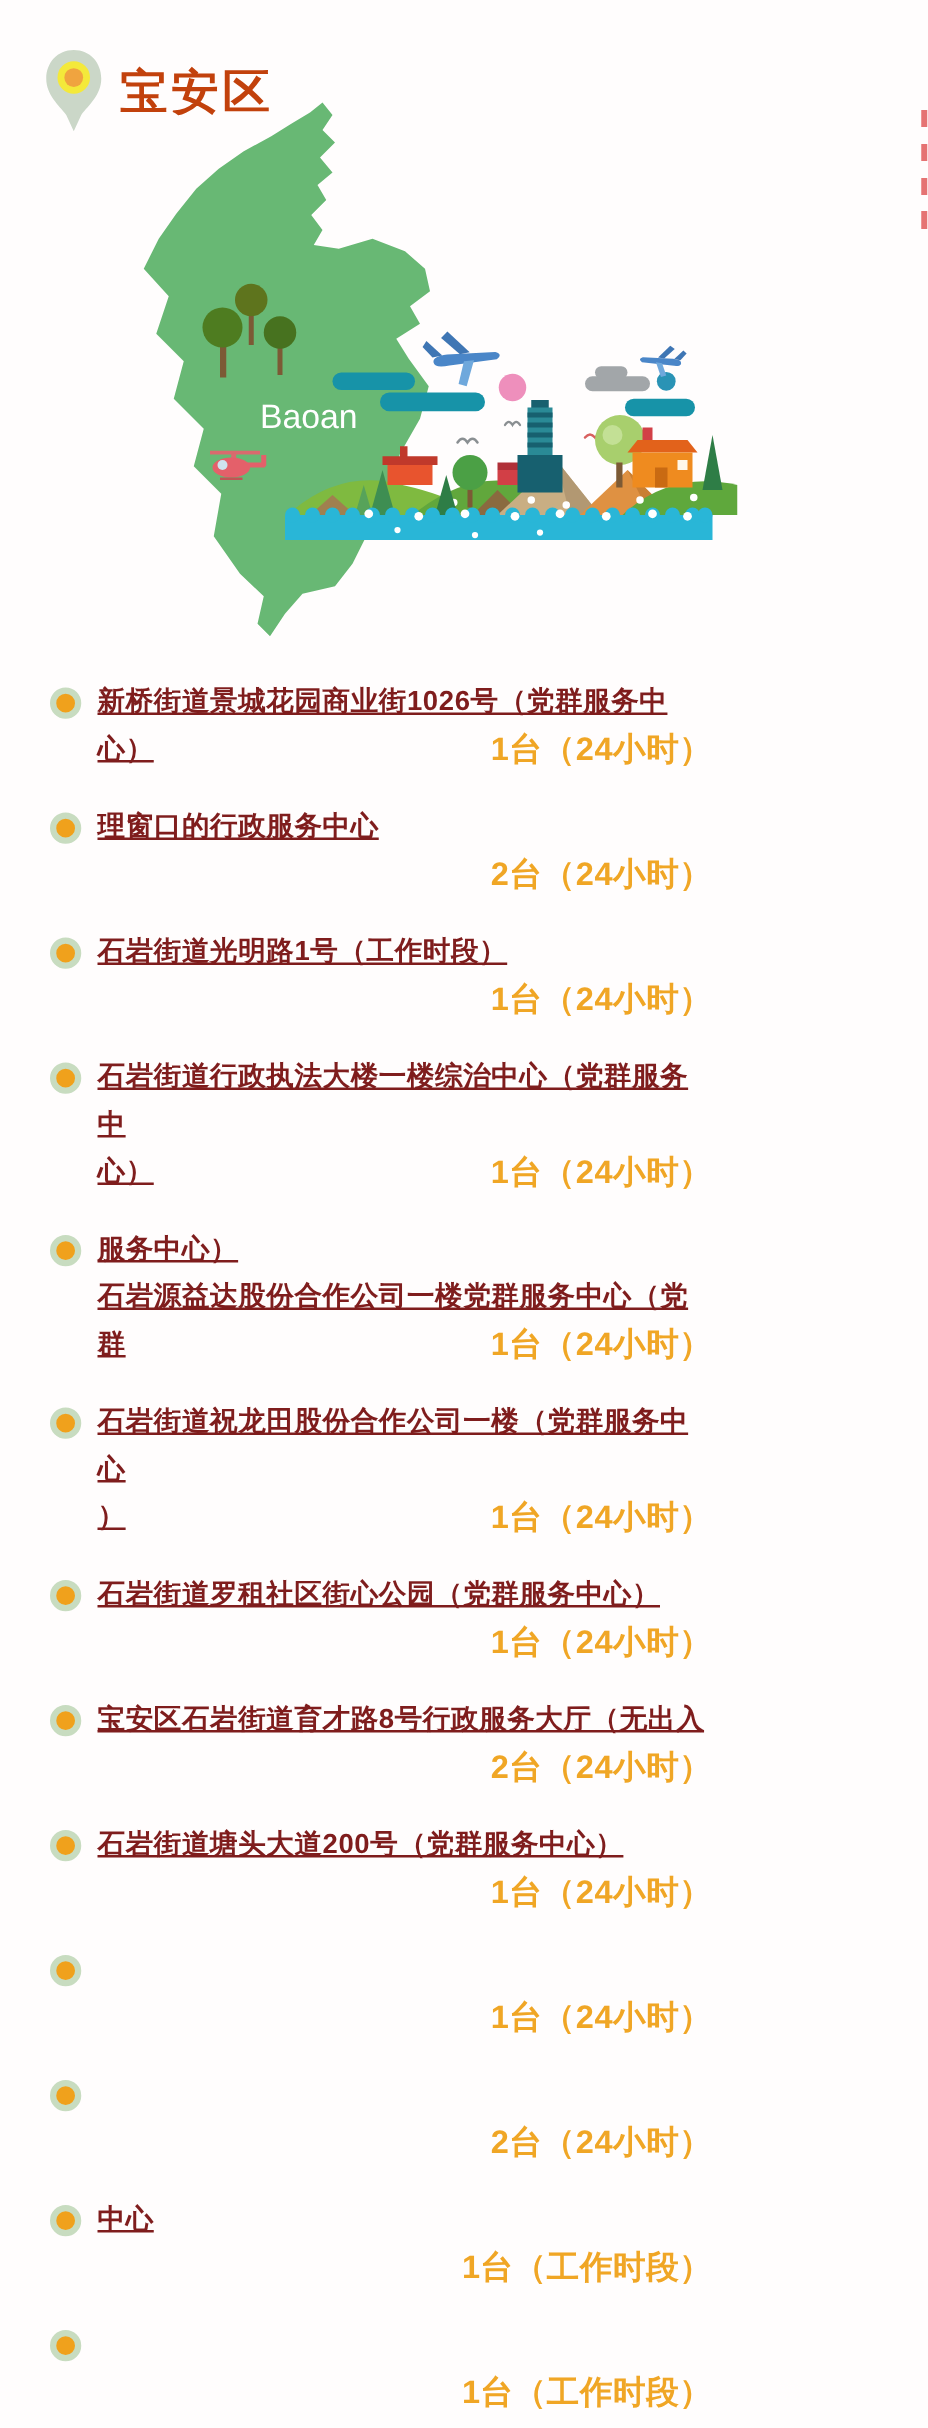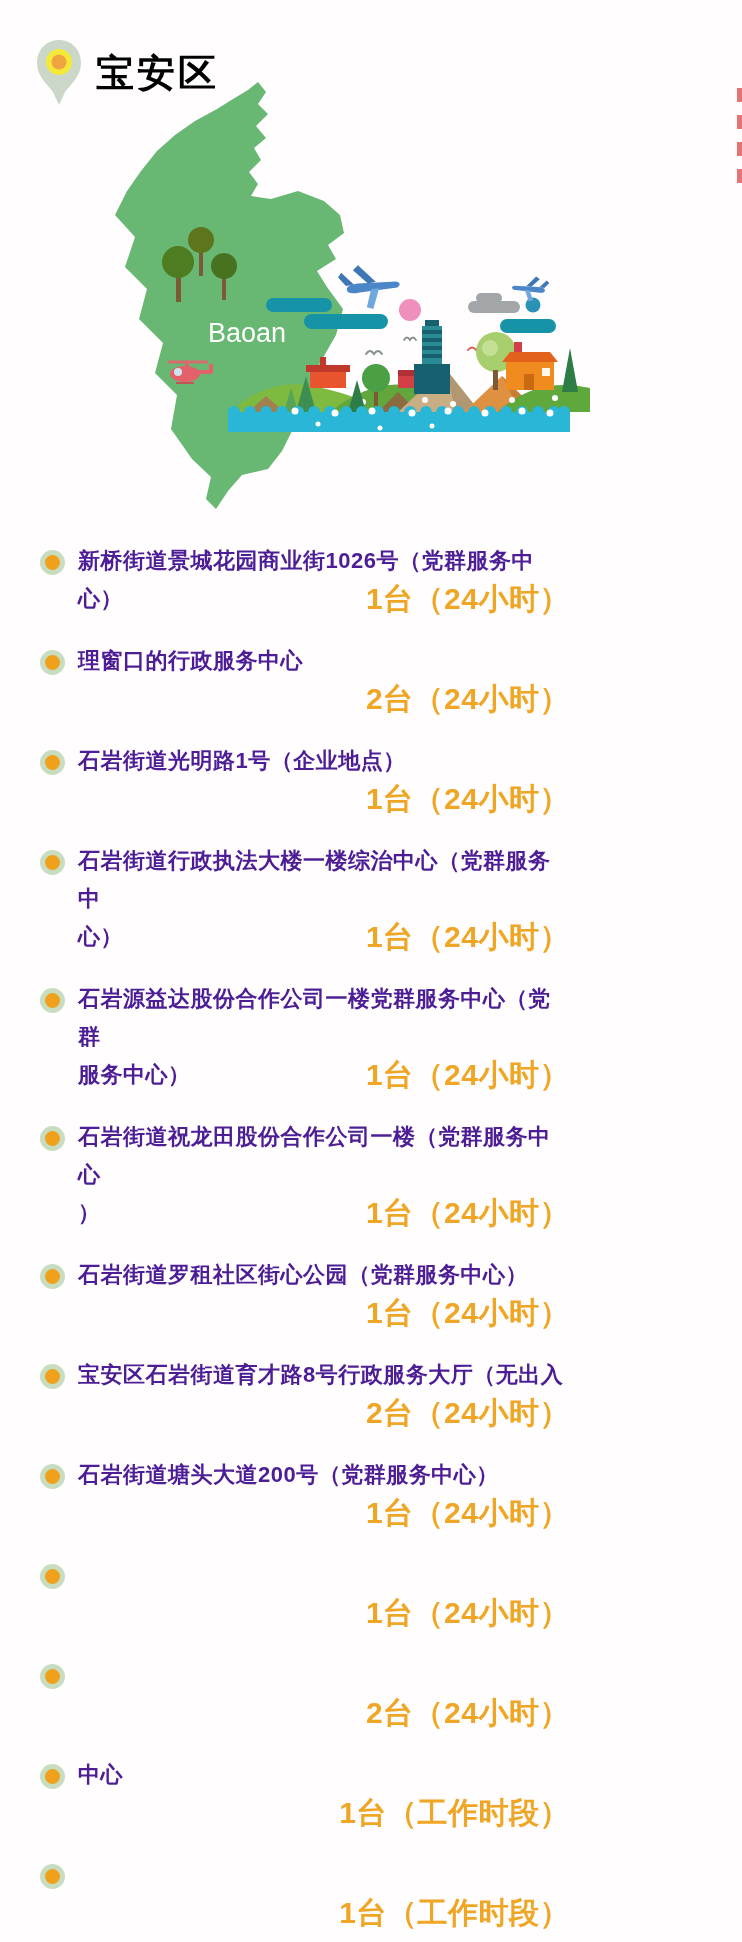--- a/index.html
+++ b/index.html
@@ -5,45 +5,45 @@
   html,body{margin:0;padding:0;}
   body{
     width:742px;height:1942px;position:relative;overflow:hidden;
     background:#fffdfd;
     font-family:"Liberation Sans","DejaVu Sans",sans-serif;
   }
   
   .pin{position:absolute;left:34px;top:38px;width:50px;height:70px;}
   .page-title{
     position:absolute;left:96px;top:48px;
-    font-size:38px;font-weight:700;color:#000000;letter-spacing:3px;
+    font-size:38px;font-weight:700;color:#c2410c;letter-spacing:3px;
   }
   
   .edge-marks{
     position:absolute;right:0;top:88px;width:5px;height:102px;
     background:repeating-linear-gradient(to bottom,#e57373 0 14px,transparent 14px 27px);
   }
   
   .map-wrap{position:absolute;left:80px;top:80px;width:510px;height:478px;}
   .map-wrap svg{display:block;}
   .baoan-label{font-family:"Liberation Sans","DejaVu Sans",sans-serif;font-size:27px;fill:#ffffff;}
   
   .loc-list{position:absolute;left:40px;top:542px;width:530px;}
   .loc-item{position:relative;min-height:76px;margin-bottom:24px;padding-left:38px;}
   .bullet{
     position:absolute;left:0;top:8px;width:15px;height:15px;border-radius:50%;
     background:#f0a11c;border:5px solid #c8dcc0;
   }
   .addr{
-    font-size:22px;line-height:38px;font-weight:700;color:#4c1d95;
-    letter-spacing:0.5px;width:492px;
+    font-size:22px;line-height:38px;font-weight:700;color:#7f1d1d;
+    letter-spacing:0.5px;width:492px;text-decoration:underline;
   }
   .count{
     position:absolute;right:0;bottom:0;
-    font-size:30px;line-height:38px;font-weight:700;color:#f0a625;letter-spacing:0.5px;
+    font-size:26px;line-height:38px;font-weight:700;color:#f0a625;letter-spacing:0.5px;
   }
 </style>
 </head>
 <body>
 
 <div class="pin">
   <svg width="50" height="70" viewBox="0 0 50 70">
     <path d="M25,2 C12,2 3,12 3,25 C3,38 13,46 19,54 L25,67 L31,54 C37,46 47,38 47,25 C47,12 38,2 25,2 Z" fill="#cbd7c8"></path>
     <circle cx="25" cy="24" r="13" fill="#f4e93a"></circle>
     <circle cx="25" cy="24" r="7.5" fill="#f0a43f"></circle>
@@ -217,39 +217,39 @@
     <span class="bullet"></span>
     <div class="addr">
         <div>理窗口的行政服务中心</div>
       </div>
     <div class="count">2台（24小时）</div>
   </div>
 
   <div class="loc-item">
     <span class="bullet"></span>
     <div class="addr">
-        <div>石岩街道光明路1号（企业地点）</div>
+        <div>石岩街道光明路1号（工作时段）</div>
       </div>
     <div class="count">1台（24小时）</div>
   </div>
 
   <div class="loc-item">
     <span class="bullet"></span>
     <div class="addr">
         <div>石岩街道行政执法大楼一楼综治中心（党群服务中</div>
         <div>心）</div>
       </div>
     <div class="count">1台（24小时）</div>
   </div>
 
   <div class="loc-item">
     <span class="bullet"></span>
     <div class="addr">
+        <div>服务中心）</div>
         <div>石岩源益达股份合作公司一楼党群服务中心（党群</div>
-        <div>服务中心）</div>
       </div>
     <div class="count">1台（24小时）</div>
   </div>
 
   <div class="loc-item">
     <span class="bullet"></span>
     <div class="addr">
         <div>石岩街道祝龙田股份合作公司一楼（党群服务中心</div>
         <div>）</div>
       </div>

